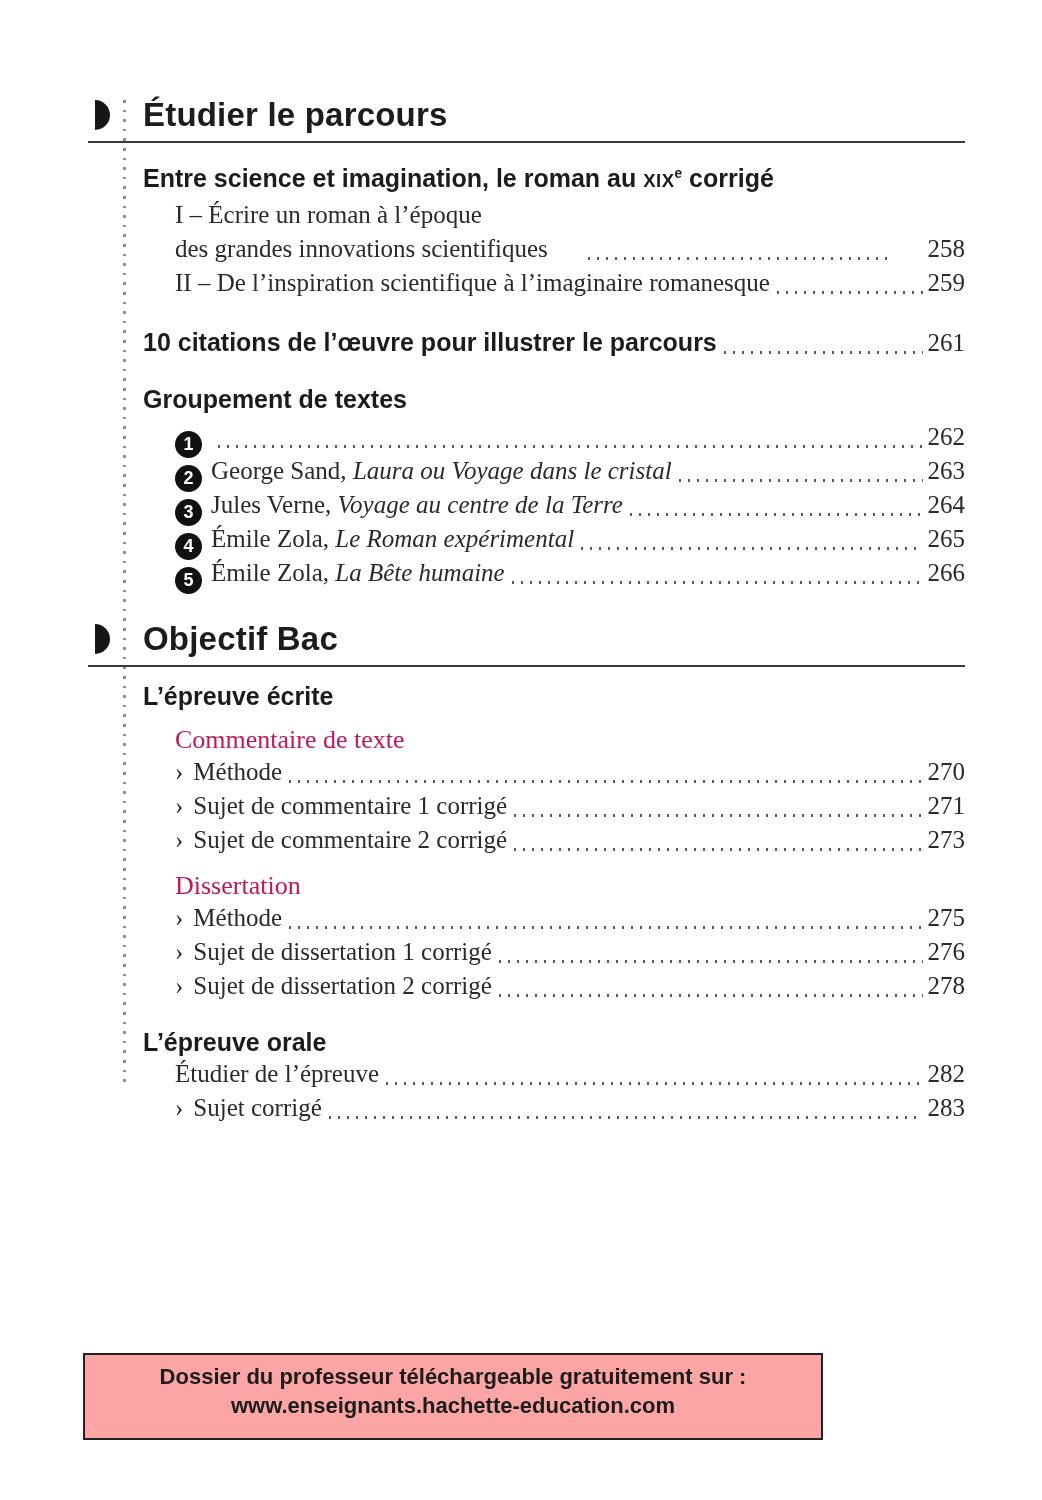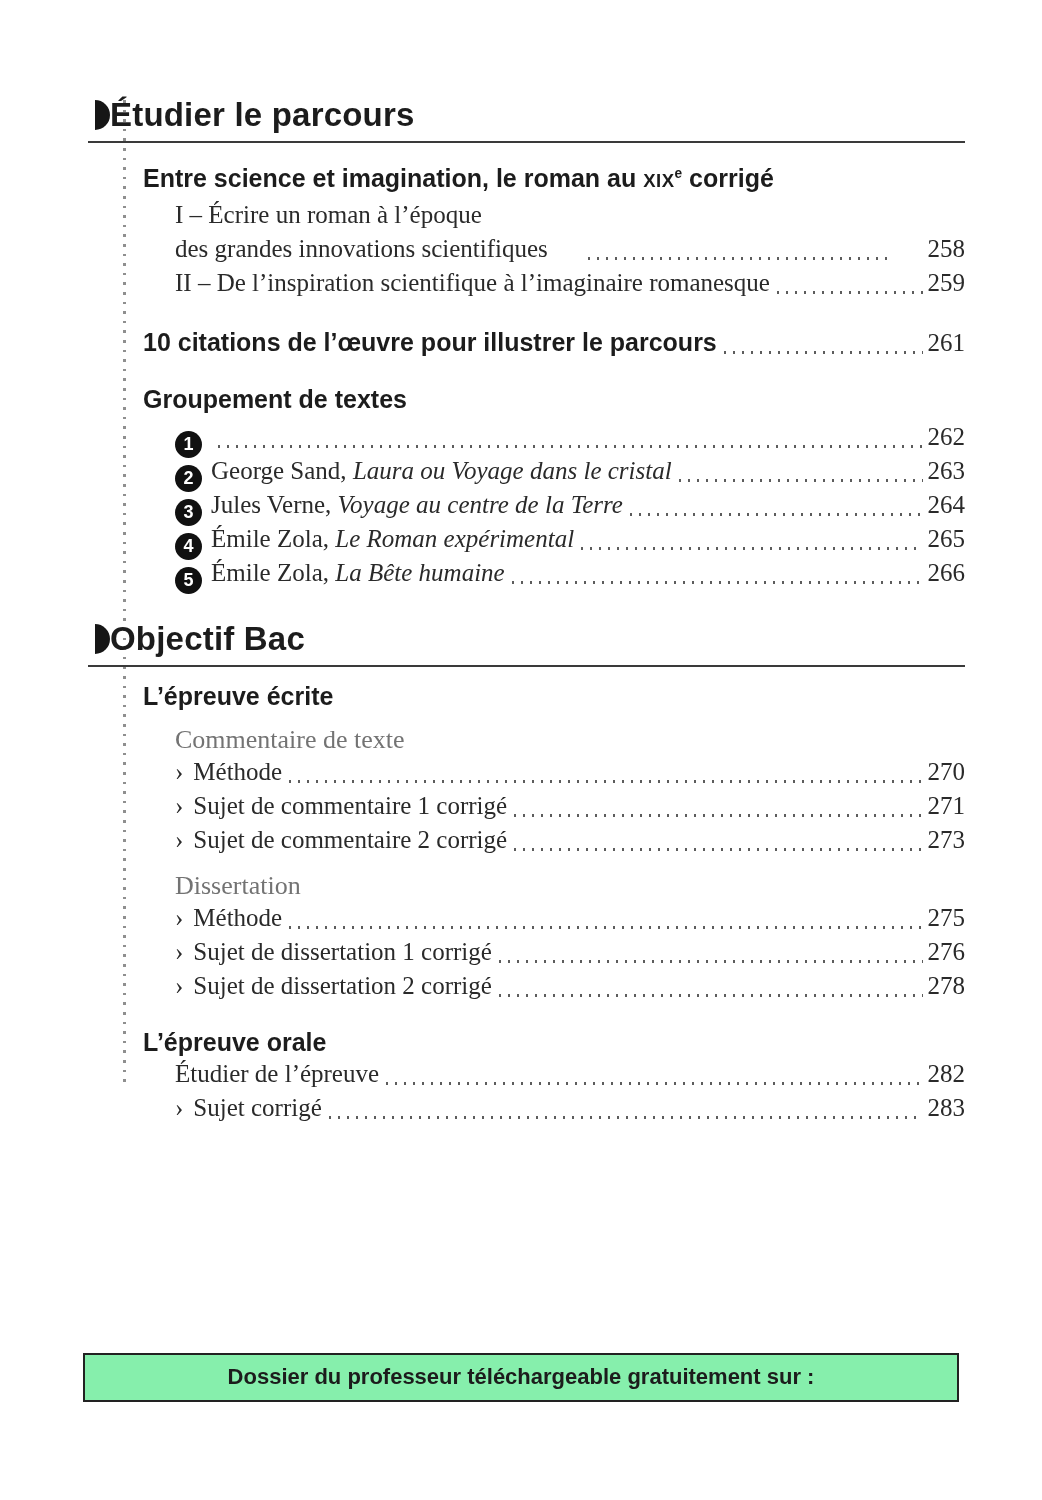--- a/index.html
+++ b/index.html
@@ -23,31 +23,32 @@
 
   
   .h1row { display:flex; align-items:center; }
   .halfmoon {
     width:15px; height:30px; margin-left:7px;
     background:#161616;
     border-radius:0 15px 15px 0;
     flex:0 0 auto;
   }
   .h1title {
+    margin-left:33px;
     font-size:33px; font-weight:700; letter-spacing:0.2px;
   }
   .rule { border-top:2.4px solid #3a3a3a; margin-top:7px; }
 
   
   .lv1 { margin-left:55px; }   
   .lv2 { margin-left:87px; }   
 
   .bold-head { font-size:25px; font-weight:700; line-height:30px; }
   .serif { font-family:"Liberation Serif", serif; font-size:25px; color:#2a2a2a; }
-  .serif-head { font-family:"Liberation Serif", serif; font-size:26px; color:#737373; line-height:30px; }
+  .serif-head { font-family:"Liberation Serif", serif; font-size:26px; color:#be185d; line-height:30px; }
   .it { font-style:italic; }
 
   .row { display:flex; align-items:baseline; line-height:34px; }
   .leader {
     flex:1 1 auto; height:3px; margin:0 5px 0 7px;
     align-self:flex-end; margin-bottom:6px;
     background-image:repeating-linear-gradient(to right, #5c5c5c 0 2.4px, transparent 2.4px 9px);
   }
   .pagenum { flex:0 0 auto; font-family:"Liberation Serif", serif; font-size:25px; color:#2a2a2a; }
 
@@ -63,26 +64,26 @@
     font-size:18px; font-weight:700;
     transform:translateY(5px);
   }
   .chev { margin-right:10px; color:#2a2a2a; }
 
   .sp-roman { font-size:0.74em; letter-spacing:0.5px; font-weight:600; }
   .sp-sup { font-size:0.55em; vertical-align:super; font-weight:600; }
 
   
   .footer-box {
-    position:absolute; left:83px; top:1353px; width:876px;
+    position:absolute; left:83px; top:1353px; width:740px;
     border:2px solid #222;
     text-align:center;
-    padding:7px 10px 9px;
+    padding:7px 10px 18px;
     font-size:22px; font-weight:700; line-height:29px;
-    background:#86efac;
+    background:#fca5a5;
   }
 
   .mt14 { margin-top:14px; }
   .mt16 { margin-top:16px; }
   .mt24 { margin-top:24px; }
   .mt26 { margin-top:26px; }
   .mt30 { margin-top:30px; }
   .mt6  { margin-top:6px; }
   .mt2  { margin-top:2px; }
 </style>
@@ -230,14 +231,15 @@
           <span class="leader"></span>
           <span class="pagenum">283</span>
         </div>
       </div>
     </div>
 
   </div>
 
   <div class="footer-box">
     <div>Dossier du professeur téléchargeable gratuitement sur :</div>
+    <div>www.enseignants.hachette-education.com</div>
   </div>
 </div>
 
 </body></html>

